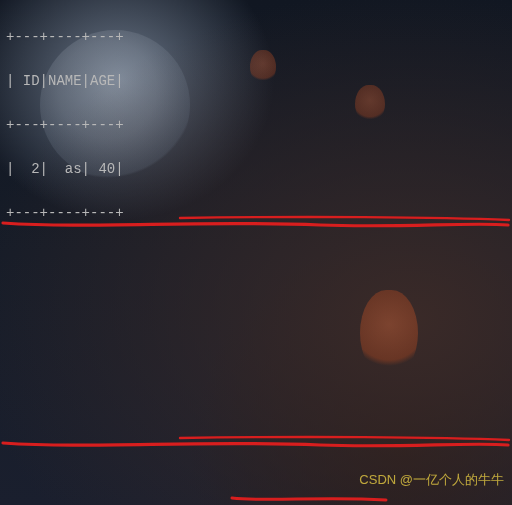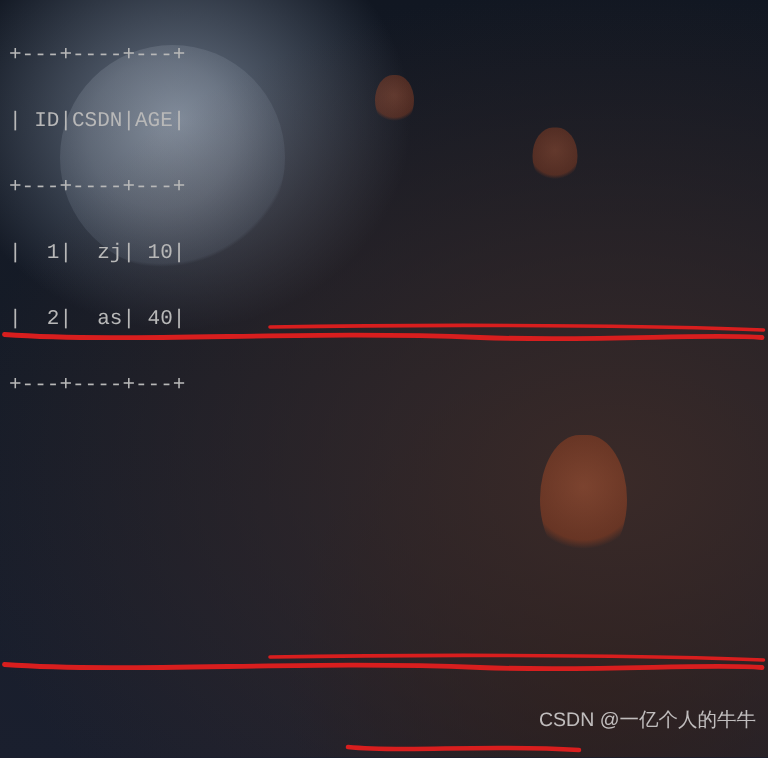--- a/index.html
+++ b/index.html
@@ -42,40 +42,39 @@
     position: relative; z-index: 1;
     padding: 4px 6px;
     white-space: pre;
   }
   .line { display: block; height: 22px; }
   .underline {
     position: absolute; z-index: 2; pointer-events: none;
   }
   .watermark {
     position: absolute; right: 8px; bottom: 14px;
-    color: #ffffff; font-size: 13px;
+    color: #fde047; font-size: 13px;
     font-family: sans-serif;
     opacity: 0.7; z-index: 3;
     white-space: nowrap;
   }
 </style>
 </head>
 <body>
 
 <div class="bg"></div>
 <div class="moon"></div>
 <div class="lantern l1"></div>
 <div class="lantern l2"></div>
 <div class="lantern l3"></div>
 
 <div class="term">
 <span class="line">+---+----+---+</span>
-<span class="line">| ID|CSDN|AGE|</span>
+<span class="line">| ID|NAME|AGE|</span>
 <span class="line">+---+----+---+</span>
-<span class="line">|  1|  zj| 10|</span>
 <span class="line">|  2|  as| 40|</span>
 <span class="line">+---+----+---+</span>
 <span class="line"> </span>
 
 
 
 
 
 
 

